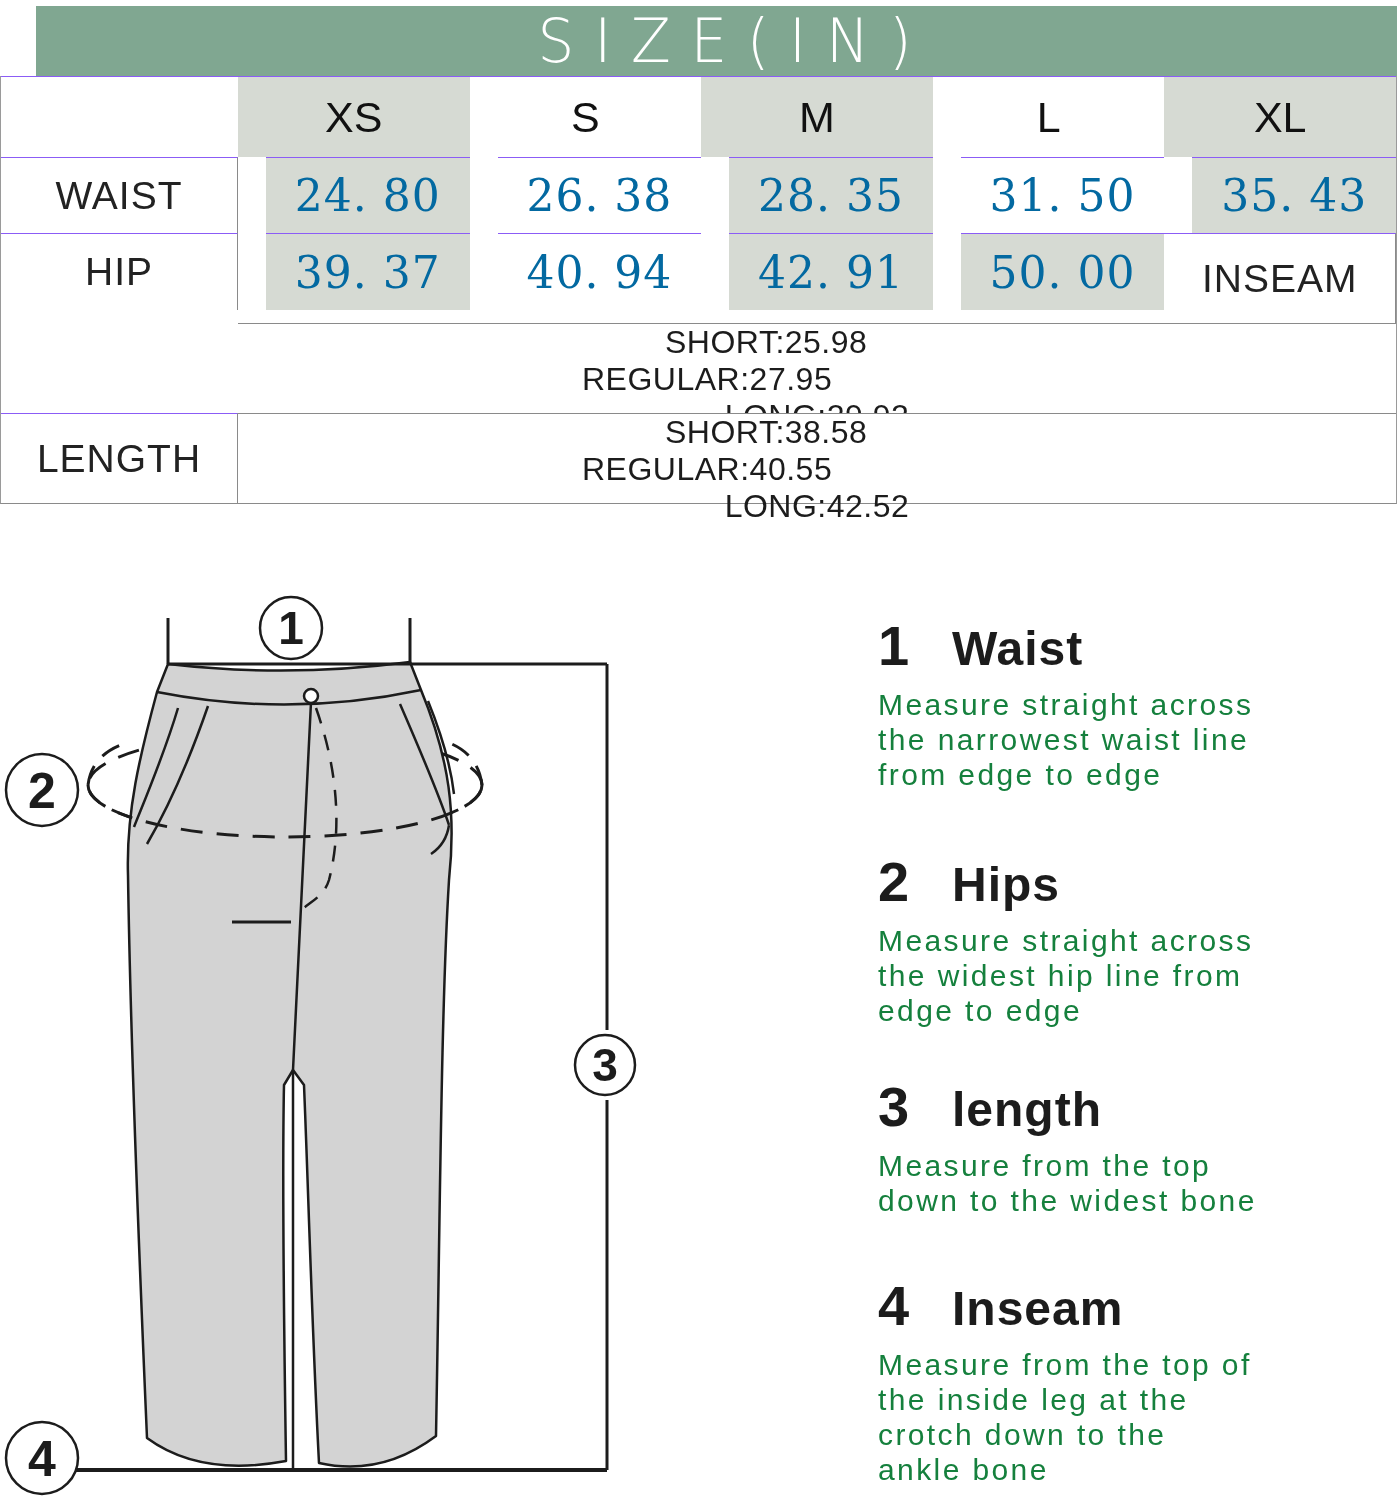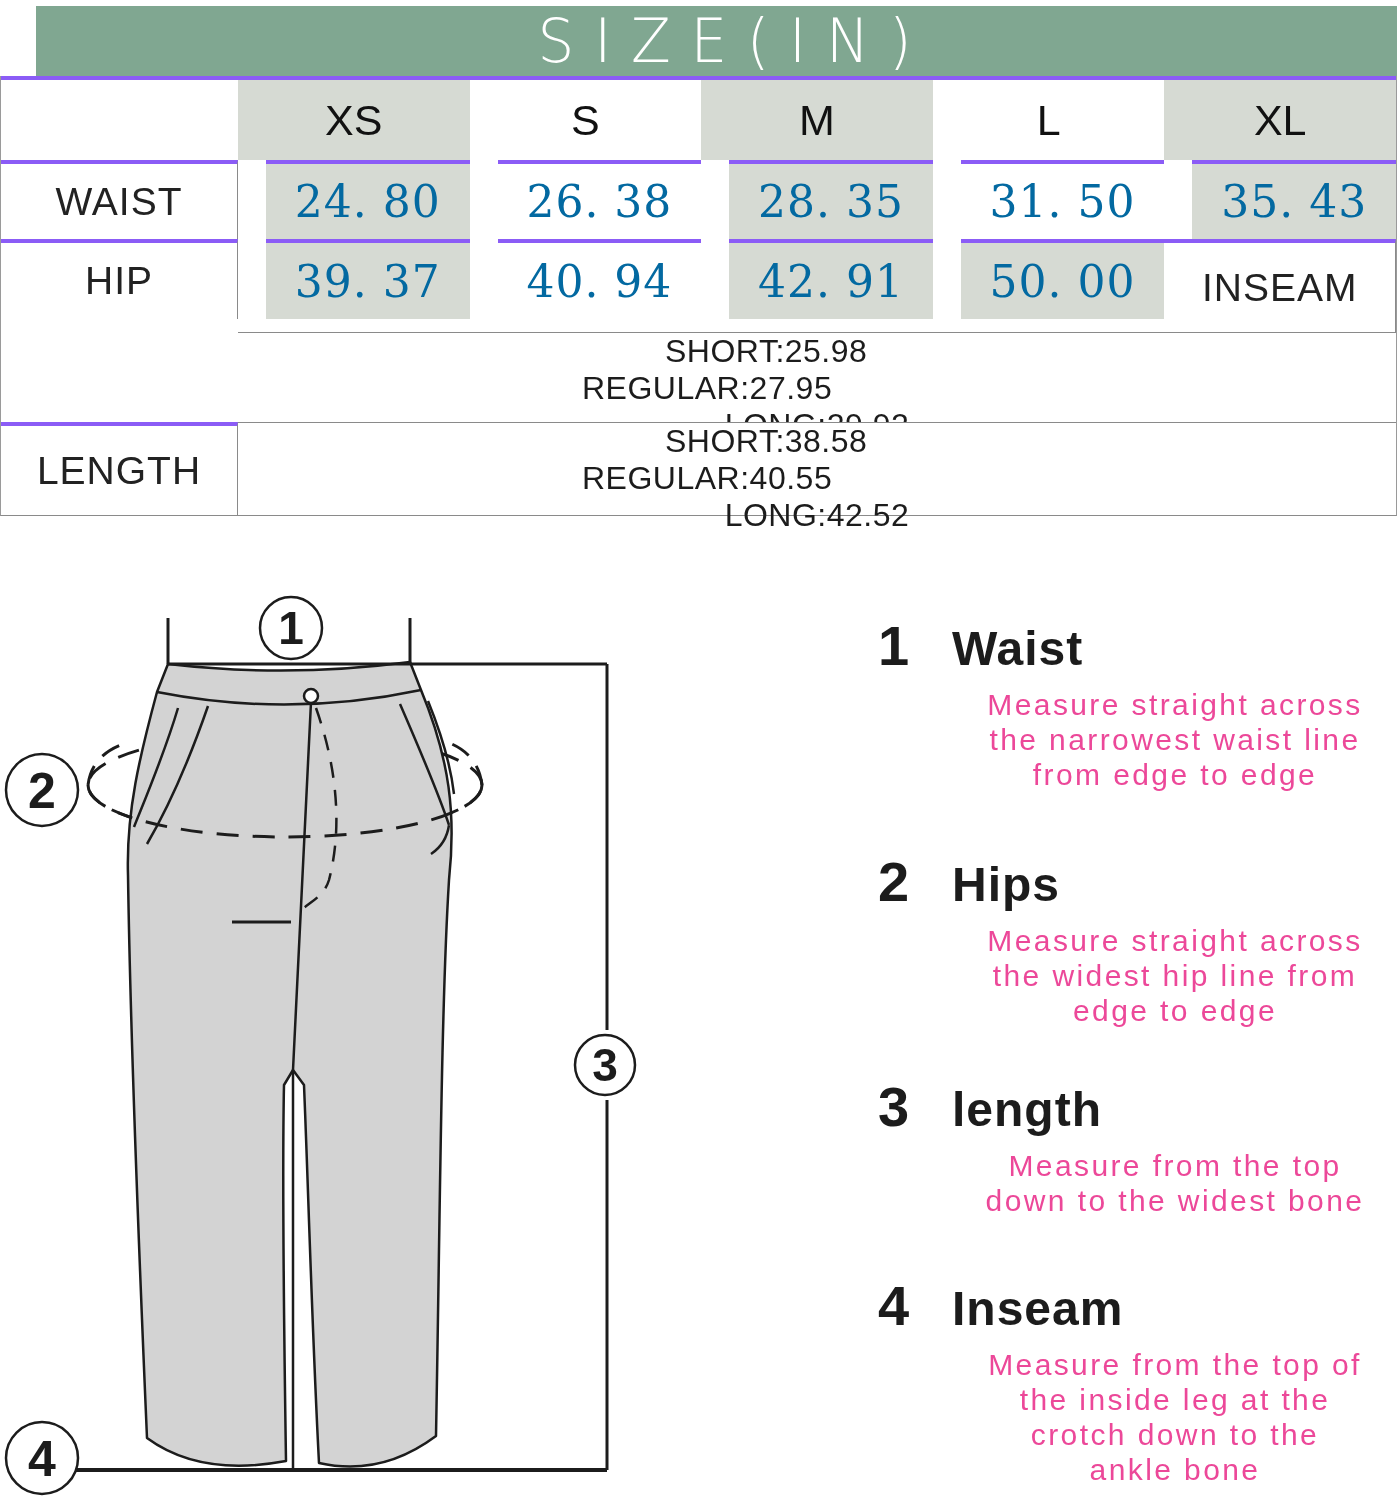--- a/index.html
+++ b/index.html
@@ -11,21 +11,21 @@
        display:flex;align-items:center;justify-content:center;}
   .hdr-title{color:#ffffff;font-size:58px;font-weight:200;letter-spacing:0.34em;
        font-family:"DejaVu Sans",sans-serif;transform:scaleY(1.05);white-space:nowrap;}
 
   
   .size-table{position:absolute;left:0;top:76px;width:1395px;
        display:grid;grid-template-columns:237px repeat(5,1fr);
        border-left:1px solid #9a9a9a;border-right:1px solid #9a9a9a;
        border-bottom:1px solid #8a8a8a;}
   .cell{display:flex;align-items:center;justify-content:center;
-       border-top:4px solid #8b5cf6;background:#ffffff;}
+       border-top:1px solid #8b5cf6;background:#ffffff;}
   .lbl{border-right:1px solid #8a8a8a;font-size:39px;letter-spacing:1px;color:#222;}
   .shade{background:#d6dad3;}
   .r-size{height:80px;font-size:43px;color:#111;}
   .r-waist{height:75px;}
   .r-hip{height:76px;}
   .r-span{height:89px;}
   .serif-val{font-family:"DejaVu Serif","Liberation Serif",serif;
        font-size:44px;letter-spacing:1px;color:#0369a1;margin-left:28px;}
   .span-cell{grid-column:2 / -1;display:flex;align-items:center;
        border-top:1px solid #8a8a8a;background:#fff;flex-direction:column;}
@@ -39,22 +39,22 @@
 
   
   .guide{position:absolute;left:878px;top:618px;width:519px;}
   .g-sec{margin:0 0 0 0;}
   .g-sec.s1{margin-bottom:62px;}
   .g-sec.s2{margin-bottom:50px;}
   .g-sec.s3{margin-bottom:60px;}
   .g-head{display:flex;align-items:baseline;gap:30px;}
   .g-num{font-size:56px;font-weight:700;min-width:44px;color:#1c1c1c;line-height:1;}
   .g-title{font-size:48px;font-weight:700;color:#1c1c1c;line-height:1;letter-spacing:1px;}
-  .g-body{margin-left:75px;margin-top:14px;font-size:30px;letter-spacing:2.4px;
-       line-height:1.16;color:#ec4899;white-space:pre-line;text-align:center;}
+  .g-body{margin-top:14px;font-size:30px;letter-spacing:2.4px;
+       line-height:1.16;color:#15803d;white-space:pre-line;}
 </style>
 </head>
 <body>
 
 <div class="hdr" style="background:#80a791;margin-left:36px;">
   <div class="hdr-title">SIZE(IN)</div>
 </div>
 
 <div class="size-table">
 

